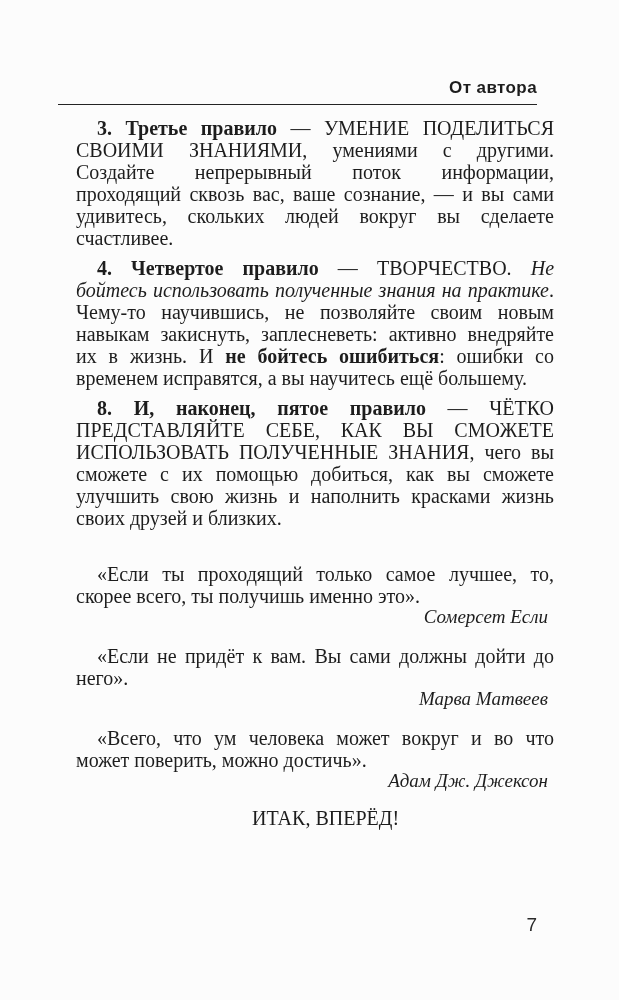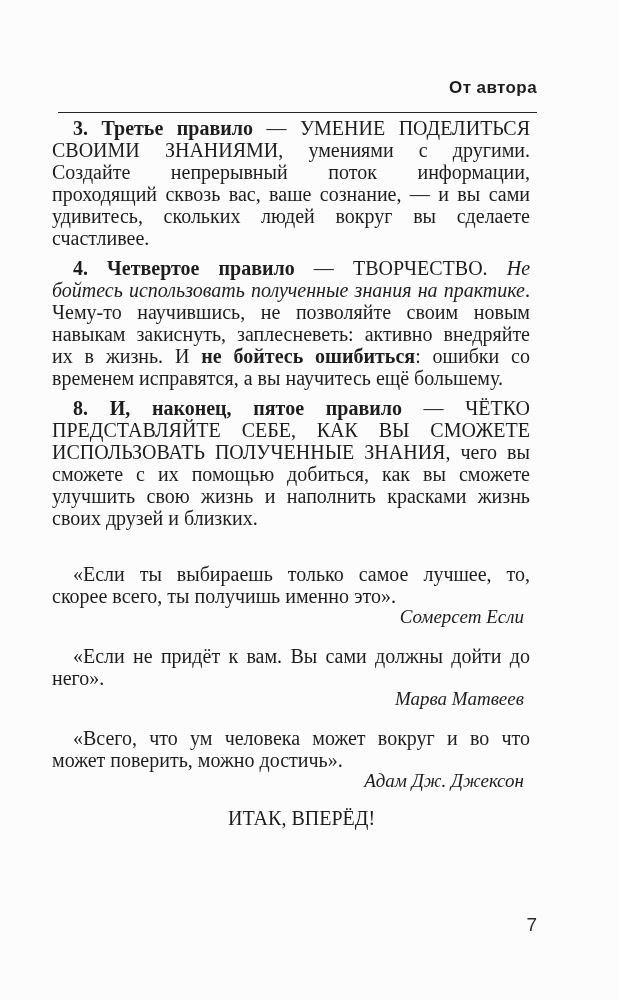--- a/index.html
+++ b/index.html
@@ -22,28 +22,28 @@
   
   .running-header{
     position:absolute;
     top:78px;left:58px;width:479px;
     text-align:right;
     font-family:"Liberation Sans",sans-serif;
     font-weight:bold;
     font-size:17px;
     line-height:20px;
     letter-spacing:0.4px;
-    padding-bottom:14px;
+    padding-bottom:6px;
     border-bottom:1.6px solid var(--rule);
     color:var(--text);
   }
   
   .body-text{
     position:absolute;
-    top:117px;left:52px;width:478px;
+    top:117px;left:76px;width:478px;
     font-size:20px;
     line-height:22px;
     text-align:justify;
     hyphens:auto;
     -webkit-hyphens:auto;
   }
   .rule-para{
     margin:0;
     text-indent:21px;
   }
@@ -100,21 +100,21 @@
     <p class="rule-para"><span class="b">3. Третье правило</span><span> — УМЕНИЕ ПОДЕЛИТЬСЯ СВОИМИ ЗНАНИЯМИ, умениями с другими. Создайте непрерывный поток информации, проходящий сквозь вас, ваше сознание, — и вы сами удивитесь, скольких людей вокруг вы сделаете счастливее.</span></p>
 
     <p class="rule-para"><span class="b">4. Четвертое правило</span><span> — ТВОРЧЕСТВО. </span><span class="i">Не бойтесь использовать полученные знания на практике</span><span>. Чему-то научившись, не позволяйте своим новым навыкам закиснуть, заплесневеть: активно внедряйте их в жизнь. И </span><span class="b">не бойтесь ошибиться</span><span>: ошибки со временем исправятся, а вы научитесь ещё большему.</span></p>
 
     <p class="rule-para"><span class="b">8. И, наконец, пятое правило</span><span> — ЧЁТКО ПРЕДСТАВЛЯЙТЕ СЕБЕ, КАК ВЫ СМОЖЕТЕ ИСПОЛЬЗОВАТЬ ПОЛУЧЕННЫЕ ЗНАНИЯ, чего вы сможете с их помощью добиться, как вы сможете улучшить свою жизнь и наполнить красками жизнь своих друзей и близких.</span></p>
 
     <section class="quotes-section">
 
 
       <figure class="quote-block">
-        <p class="quote-text">«Если ты выбираешь только самое лучшее, то, скорее всего, ты получишь именно это».</p>
+        <p class="quote-text">«Если ты проходящий только самое лучшее, то, скорее всего, ты получишь именно это».</p>
         <figcaption class="quote-attribution">Сомерсет Если</figcaption>
       </figure>
 
       <figure class="quote-block">
         <p class="quote-text">«Если не придёт к вам. Вы сами должны дойти до него».</p>
         <figcaption class="quote-attribution">Марва Матвеев</figcaption>
       </figure>
 
       <figure class="quote-block">
         <p class="quote-text">«Всего, что ум человека может вокруг и во что может поверить, можно достичь».</p>

